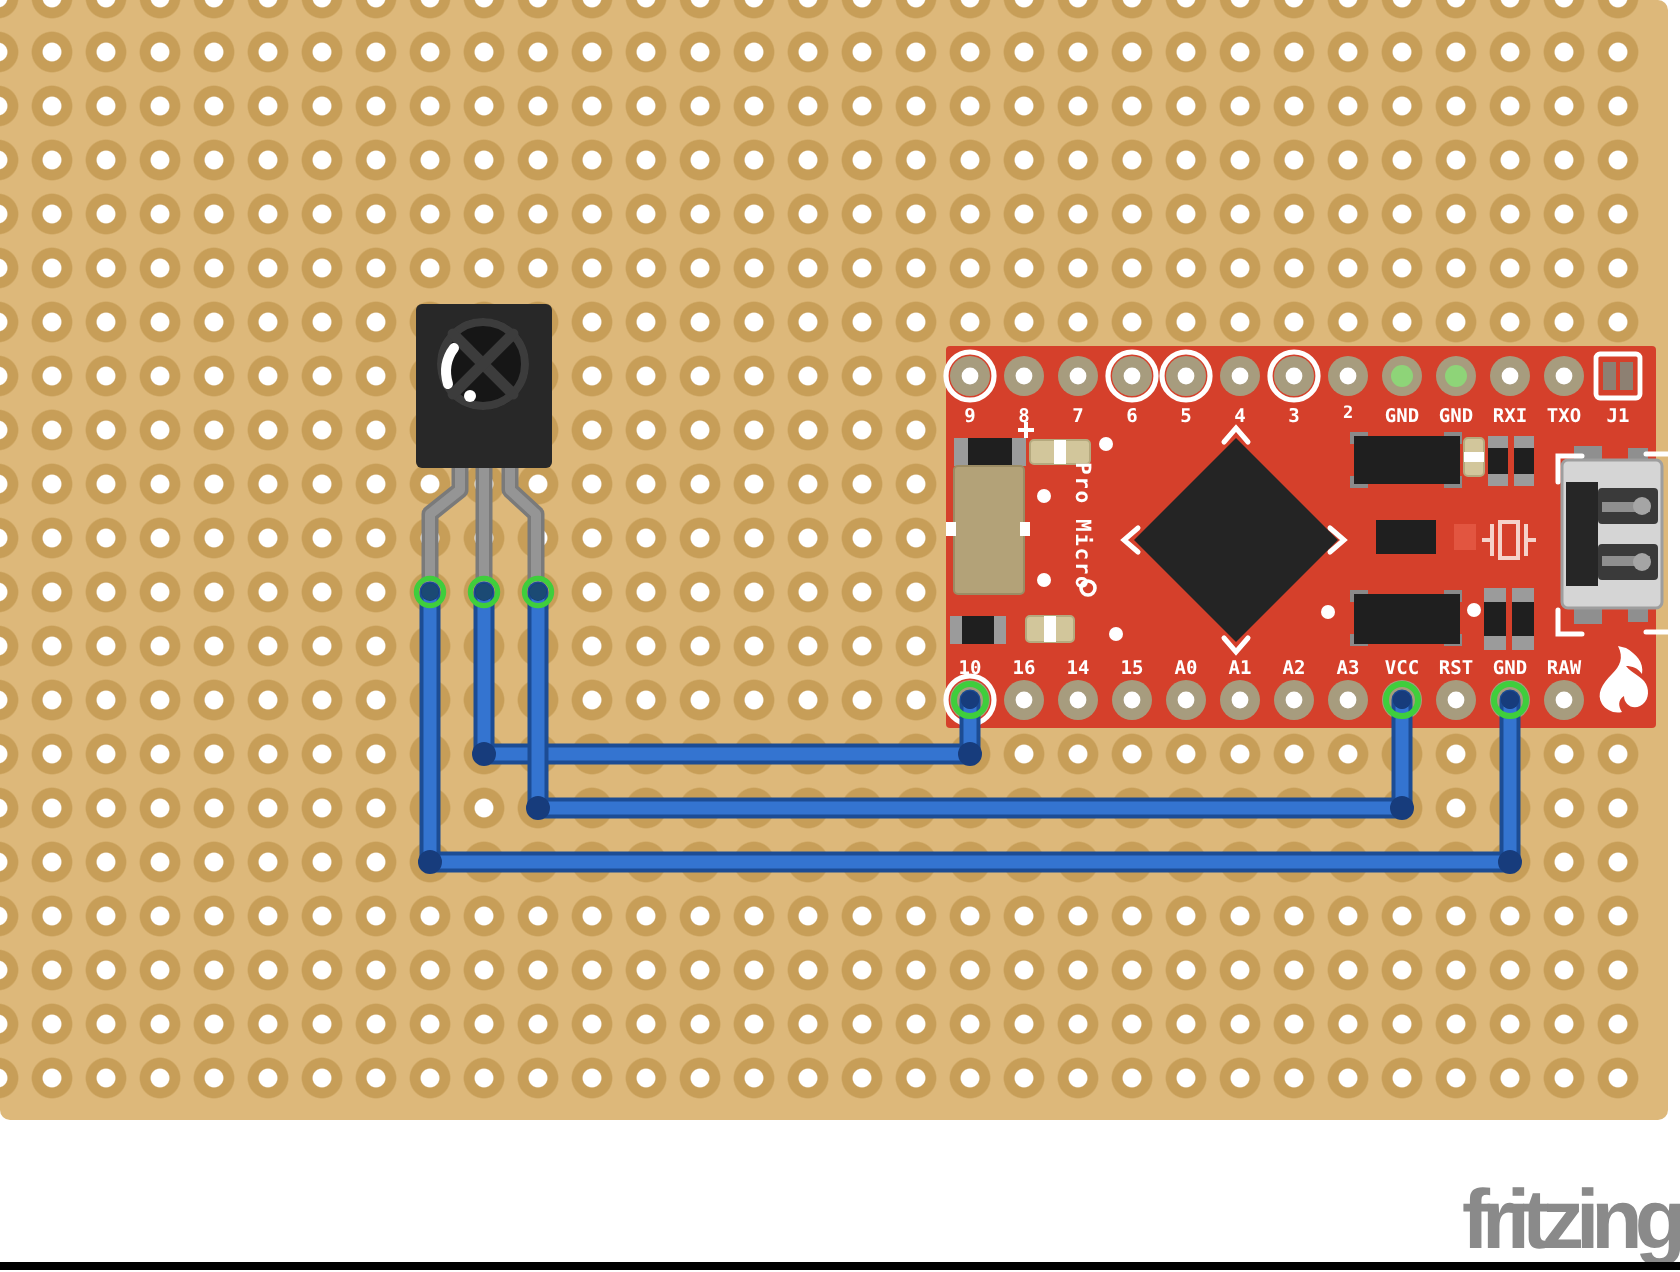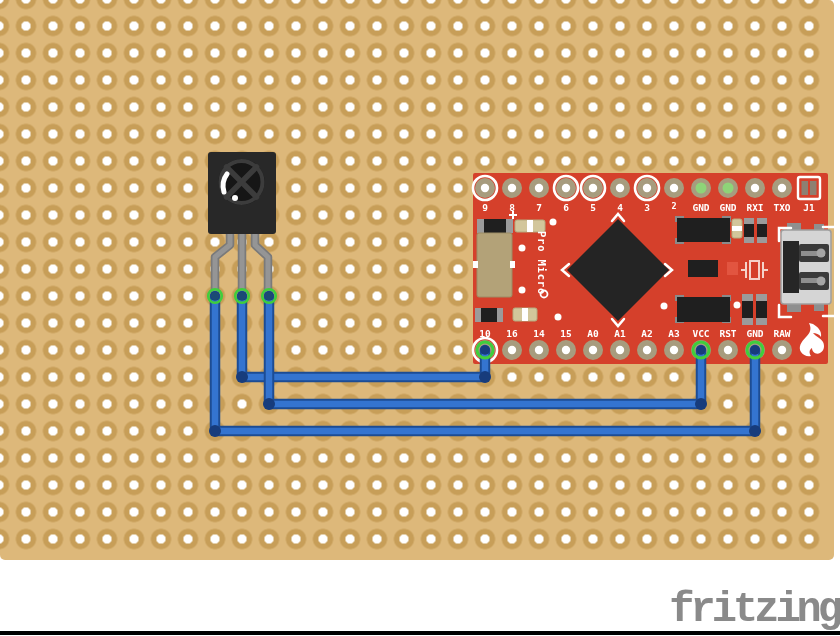--- a/index.html
+++ b/index.html
@@ -9,21 +9,21 @@
              background-color:#DDB87A;border-radius:5px;}
   .holes{position:absolute;left:0;top:0;width:822px;height:550px;
          background-image:
            radial-gradient(circle at 13.5px 13.5px, #ffffff 4.4px, rgba(0,0,0,0) 5px),
            radial-gradient(circle at 13.5px 13.5px, #C79E58 9.8px, rgba(0,0,0,0) 10.5px);
          background-size:27px 27px;
          background-position:12.5px 12.5px;}
   .scene{position:absolute;left:0;top:0;}
   svg text{font-family:"DejaVu Sans Mono",monospace;}
   .fritzing-logo{position:absolute;right:1px;top:586px;height:50px;line-height:48px;
-                 font-family:Liberation Mono, monospace;font-size:42px;font-weight:bold;
+                 font-family:Liberation Sans, sans-serif;font-size:42px;font-weight:bold;
                  letter-spacing:-4px;color:#8A8A8A;}
   .bottom-bar{position:absolute;left:0;top:631px;width:840px;height:4px;background:#000;}
 </style>
 </head>
 <body>
 
 <div class="stage">
 
   <div class="perfboard">
     <div class="holes"></div>

